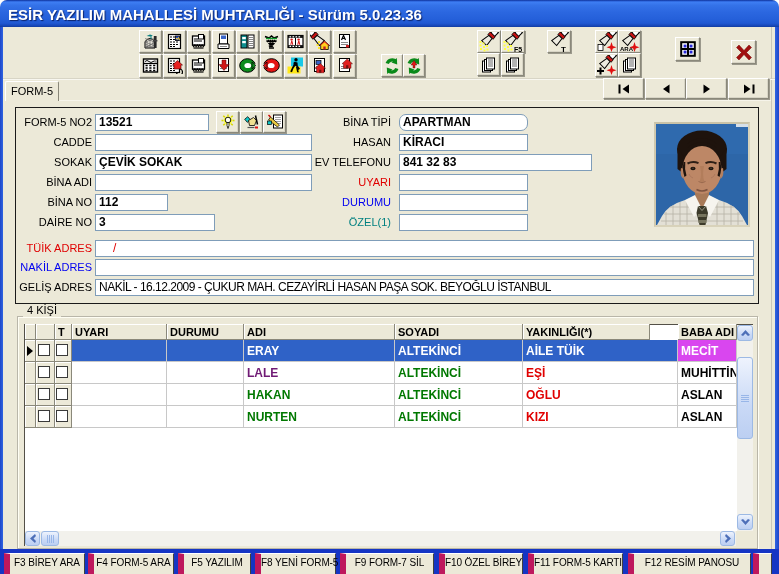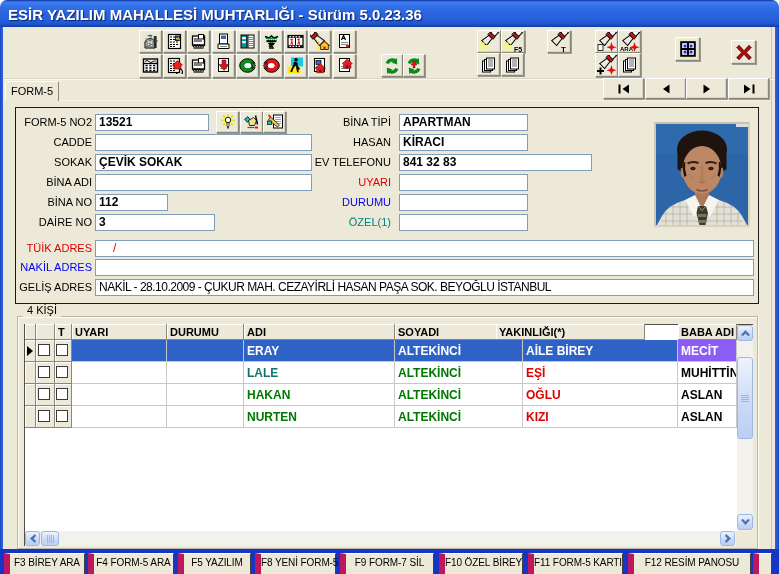--- a/index.html
+++ b/index.html
@@ -425,28 +425,28 @@
 <div class="lbl blue" style="left:-68px;top:259px;width:160px">NAKİL ADRES</div>
 <div class="lbl " style="left:-68px;top:279px;width:160px">GELİŞ ADRES</div>
 <div class="inp" style="left:95px;top:114px;width:114px;">13521</div>
 <div class="inp" style="left:95px;top:134px;width:217px;"></div>
 <div class="inp" style="left:95px;top:154px;width:217px;">ÇEVİK SOKAK</div>
 <div class="inp" style="left:95px;top:174px;width:217px;"></div>
 <div class="inp" style="left:95px;top:194px;width:73px;">112</div>
 <div class="inp" style="left:95px;top:214px;width:120px;">3</div>
 <div class="inp" style="left:95px;top:240px;width:659px;"><span class="red" style="font-weight:normal;padding-left:14px">/</span></div>
 <div class="inp" style="left:95px;top:259px;width:659px;"></div>
-<div class="inp" style="left:95px;top:279px;width:659px;font-weight:normal;font-size:12px;letter-spacing:-0.5px">NAKİL - 28.10.2009 - ÇUKUR MAH. CEZAYİRLİ HASAN PAŞA SOK. BEYOĞLU İSTANBUL</div>
+<div class="inp" style="left:95px;top:279px;width:659px;font-weight:normal;font-size:12px;letter-spacing:-0.5px">NAKİL - 16.12.2009 - ÇUKUR MAH. CEZAYİRLİ HASAN PAŞA SOK. BEYOĞLU İSTANBUL</div>
 <div class="lbl " style="left:231px;top:114px;width:160px">BİNA TİPİ</div>
 <div class="lbl " style="left:231px;top:134px;width:160px">HASAN</div>
 <div class="lbl " style="left:231px;top:154px;width:160px">EV TELEFONU</div>
 <div class="lbl red" style="left:231px;top:174px;width:160px">UYARI</div>
 <div class="lbl blue" style="left:231px;top:194px;width:160px">DURUMU</div>
 <div class="lbl teal" style="left:231px;top:214px;width:160px">ÖZEL(1)</div>
-<div class="inp" style="left:399px;top:114px;width:129px;">APARTMAN</div>
+<div class="inp" style="left:399px;top:114px;width:129px;border-radius:7px;">APARTMAN</div>
 <div class="inp" style="left:399px;top:134px;width:129px;">KİRACI</div>
 <div class="inp" style="left:399px;top:154px;width:193px;">841 32 83</div>
 <div class="inp" style="left:399px;top:174px;width:129px;"></div>
 <div class="inp" style="left:399px;top:194px;width:129px;"></div>
 <div class="inp" style="left:399px;top:214px;width:129px;"></div>
 <div class="btn" style="left:216px;top:111px;width:23px;height:22px">
     <svg width="16" height="17" viewBox="0 0 16 17">
       <g>
         <g stroke="#d8d800" stroke-width="1.6">
           <line x1="8" y1="0.5" x2="8" y2="2.5"></line>
@@ -525,42 +525,42 @@
 <div id="kisibox"></div>
 <div id="kisilbl">4 KİŞİ</div>
 <div id="grid"></div>
 <div class="hcell" style="left:25px;top:324px;width:11px"></div>
 <div class="hcell" style="left:36px;top:324px;width:19px"></div>
 <div class="hcell" style="left:55px;top:324px;width:17px">T</div>
 <div class="hcell" style="left:72px;top:324px;width:95px">UYARI</div>
 <div class="hcell" style="left:167px;top:324px;width:77px">DURUMU</div>
 <div class="hcell" style="left:244px;top:324px;width:151px">ADI</div>
 <div class="hcell" style="left:395px;top:324px;width:128px">SOYADI</div>
-<div class="hcell" style="left:496px;top:324px;width:149px">YAKINLIĞI(*)</div>
+<div class="hcell" style="left:523px;top:324px;width:127px">YAKINLIĞI(*)</div>
 <div class="hcell" style="left:678px;top:324px;width:59px">BABA ADI</div>
 <div class="fcell" style="left:25px;top:340px;width:11px;height:22px"></div>
 <div class="fcell" style="left:36px;top:340px;width:19px;height:22px"></div>
 <div class="fcell" style="left:55px;top:340px;width:17px;height:22px"></div>
 <div class="cb" style="left:38px;top:344px"></div>
 <div class="cb" style="left:56px;top:344px"></div>
 <div style="position:absolute;left:27px;top:346px;width:0;height:0;border-left:6px solid #000;border-top:5px solid transparent;border-bottom:5px solid transparent"></div>
 <div class="dcell" style="left:72px;top:340px;width:95px;height:22px;background:#2f62c7;color:"></div>
 <div class="dcell" style="left:167px;top:340px;width:77px;height:22px;background:#2f62c7;color:"></div>
 <div class="dcell" style="left:244px;top:340px;width:151px;height:22px;background:#2f62c7;color:#fff">ERAY</div>
 <div class="dcell" style="left:395px;top:340px;width:128px;height:22px;background:#2f62c7;color:#fff">ALTEKİNCİ</div>
-<div class="dcell" style="left:523px;top:340px;width:155px;height:22px;background:#2f62c7;color:#fff">AİLE BİREY</div>
-<div class="dcell" style="left:678px;top:340px;width:59px;height:22px;background:#8b5cf6;color:#fff">MECİT</div>
+<div class="dcell" style="left:523px;top:340px;width:155px;height:22px;background:#2f62c7;color:#fff">AİLE TÜİK</div>
+<div class="dcell" style="left:678px;top:340px;width:59px;height:22px;background:#d946ef;color:#fff">MECİT</div>
 <div class="fcell" style="left:25px;top:362px;width:11px;height:22px"></div>
 <div class="fcell" style="left:36px;top:362px;width:19px;height:22px"></div>
 <div class="fcell" style="left:55px;top:362px;width:17px;height:22px"></div>
 <div class="cb" style="left:38px;top:366px"></div>
 <div class="cb" style="left:56px;top:366px"></div>
 <div class="dcell" style="left:72px;top:362px;width:95px;height:22px;color:"></div>
 <div class="dcell" style="left:167px;top:362px;width:77px;height:22px;color:"></div>
-<div class="dcell" style="left:244px;top:362px;width:151px;height:22px;color:#0f766e">LALE</div>
+<div class="dcell" style="left:244px;top:362px;width:151px;height:22px;color:#701a75">LALE</div>
 <div class="dcell" style="left:395px;top:362px;width:128px;height:22px;color:#007800">ALTEKİNCİ</div>
 <div class="dcell" style="left:523px;top:362px;width:155px;height:22px;color:#e00000">EŞİ</div>
 <div class="dcell" style="left:678px;top:362px;width:59px;height:22px;color:#000">MUHİTTİN</div>
 <div class="fcell" style="left:25px;top:384px;width:11px;height:22px"></div>
 <div class="fcell" style="left:36px;top:384px;width:19px;height:22px"></div>
 <div class="fcell" style="left:55px;top:384px;width:17px;height:22px"></div>
 <div class="cb" style="left:38px;top:388px"></div>
 <div class="cb" style="left:56px;top:388px"></div>
 <div class="dcell" style="left:72px;top:384px;width:95px;height:22px;color:"></div>
 <div class="dcell" style="left:167px;top:384px;width:77px;height:22px;color:"></div>

